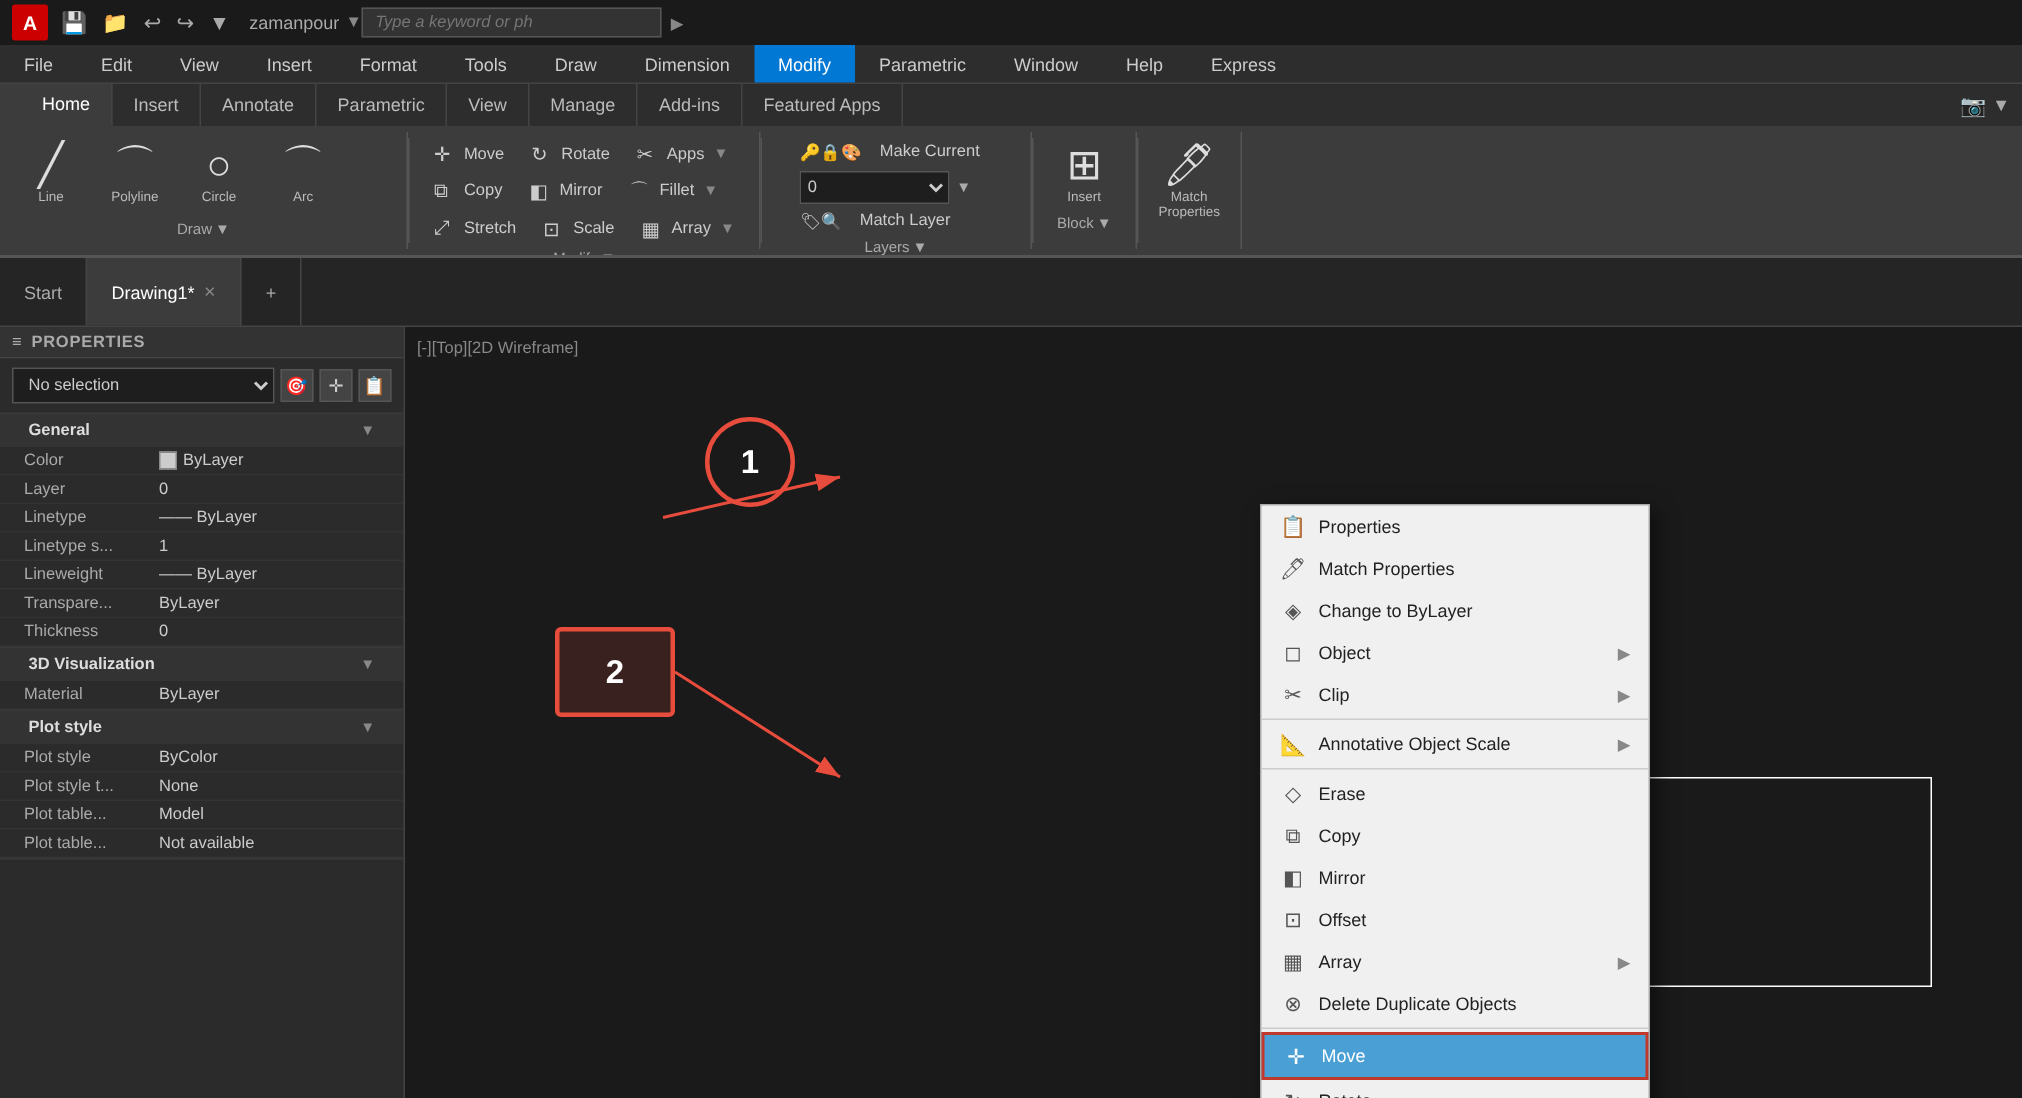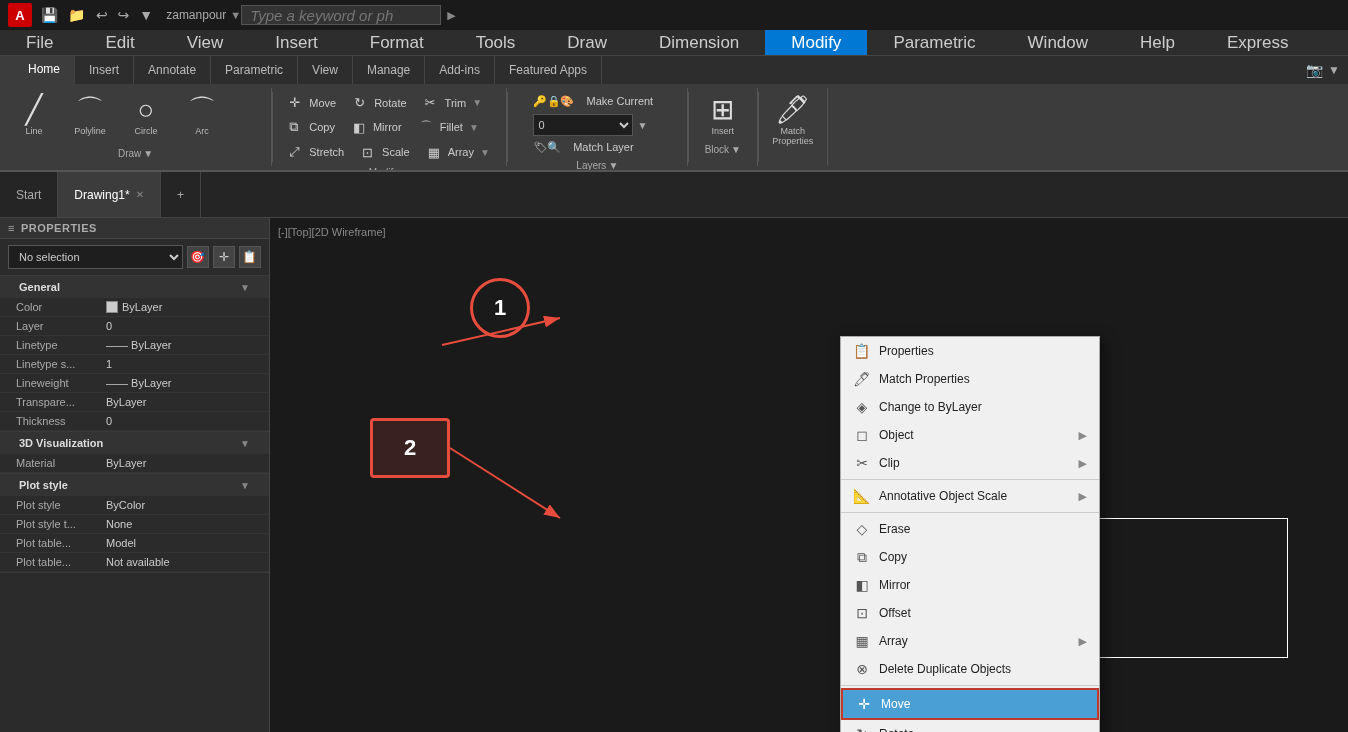--- a/index.html
+++ b/index.html
@@ -8,21 +8,21 @@
     
     .title-bar { background: #1a1a1a; height: 30px; display: flex; align-items: center; padding: 0 8px; color: #aaa; font-size: 11px; }
     .title-bar .app-icon { width: 24px; height: 24px; background: #c00; border-radius: 2px; display: flex; align-items: center; justify-content: center; color: white; font-weight: bold; font-size: 13px; margin-right: 6px; }
     .title-bar .title-text { flex: 1; text-align: center; color: #bbb; font-size: 11px; }
     .title-bar .search-box { background: #333; border: 1px solid #555; color: #888; padding: 2px 8px; font-size: 11px; width: 200px; height: 20px; font-style: italic; }
     .title-bar .quick-access { display: flex; gap: 4px; align-items: center; }
     .title-bar .qa-btn { color: #aaa; font-size: 14px; cursor: pointer; padding: 0 3px; }
 
     
     .menu-bar { background: #2d2d2d; height: 26px; display: flex; align-items: center; border-bottom: 1px solid #444; }
-    .menu-item { padding: 4px 26px; color: #ccc; font-size: 17px; cursor: pointer; height: 100%; display: flex; align-items: center; }
+    .menu-item { padding: 4px 16px; color: #ccc; font-size: 12px; cursor: pointer; height: 100%; display: flex; align-items: center; }
     .menu-item.active { background: #0078d4; color: white; }
 
     
     .ribbon { background: #3c3c3c; border-bottom: 2px solid #555; }
     .ribbon-tabs { background: #2d2d2d; display: flex; align-items: center; height: 28px; }
     .ribbon-tab { padding: 4px 14px; color: #bbb; font-size: 12px; cursor: pointer; height: 100%; display: flex; align-items: center; border-right: 1px solid #444; }
     .ribbon-tab.active { background: #3c3c3c; color: white; border-bottom: 2px solid #3c3c3c; padding-left: 28px; }
     .ribbon-content { background: #3c3c3c; display: flex; align-items: stretch; padding: 4px 0; min-height: 80px; }
     .ribbon-group { display: flex; flex-direction: column; align-items: center; padding: 0 8px; border-right: 1px solid #555; min-width: 60px; }
 
@@ -89,21 +89,21 @@
     </div>
   <div class="quick-access">
     <span class="qa-btn">💾</span>
     <span class="qa-btn">📁</span>
     <span class="qa-btn">↩</span>
     <span class="qa-btn">↪</span>
     <span class="qa-btn">▼</span>
   </div>
   <span style="margin-left:10px; color:#aaa; font-size:12px;">zamanpour</span>
   <span style="margin-left:4px; color:#888;">▼</span>
-  <input class="search-box" style="background: rgb(51, 51, 51); border: 1px solid rgb(85, 85, 85); color: rgb(136, 136, 136); padding: 2px 8px; font-size: 15px; width: 200px; height: 20px; font-style: italic; outline: none;" placeholder="Type a keyword or ph">
+  <input class="search-box" style="background: rgb(51, 51, 51); border: 1px solid rgb(85, 85, 85); color: rgb(136, 136, 136); padding: 2px 8px; font-size: 11px; width: 200px; height: 20px; font-style: italic; outline: none;" placeholder="Type a keyword or ph">
   <span style="margin-left:6px; color:#888;">▶</span>
 </div>
 
 <div class="menu-bar">
   <div class="menu-item">File</div>
   <div class="menu-item">Edit</div>
   <div class="menu-item">View</div>
   <div class="menu-item">Insert</div>
   <div class="menu-item">Format</div>
   <div class="menu-item">Tools</div>
@@ -164,21 +164,21 @@
         <div class="small-btn">
           <span class="s-icon">✛</span>
             <span class="s-label">Move</span>
         </div>
         <div class="small-btn">
           <span class="s-icon">↻</span>
             <span class="s-label">Rotate</span>
         </div>
         <div class="small-btn">
           <span class="s-icon">✂</span>
-            <span class="s-label">Trim</span>
+            <span class="s-label">Apps</span>
           <span class="s-arrow">▼</span>
         </div>
       </div>
       <div style="display:flex;gap:2px;margin-top:2px;">
         <div class="small-btn">
           <span class="s-icon">⧉</span>
             <span class="s-label">Copy</span>
         </div>
         <div class="small-btn">
           <span class="s-icon">◧</span>

